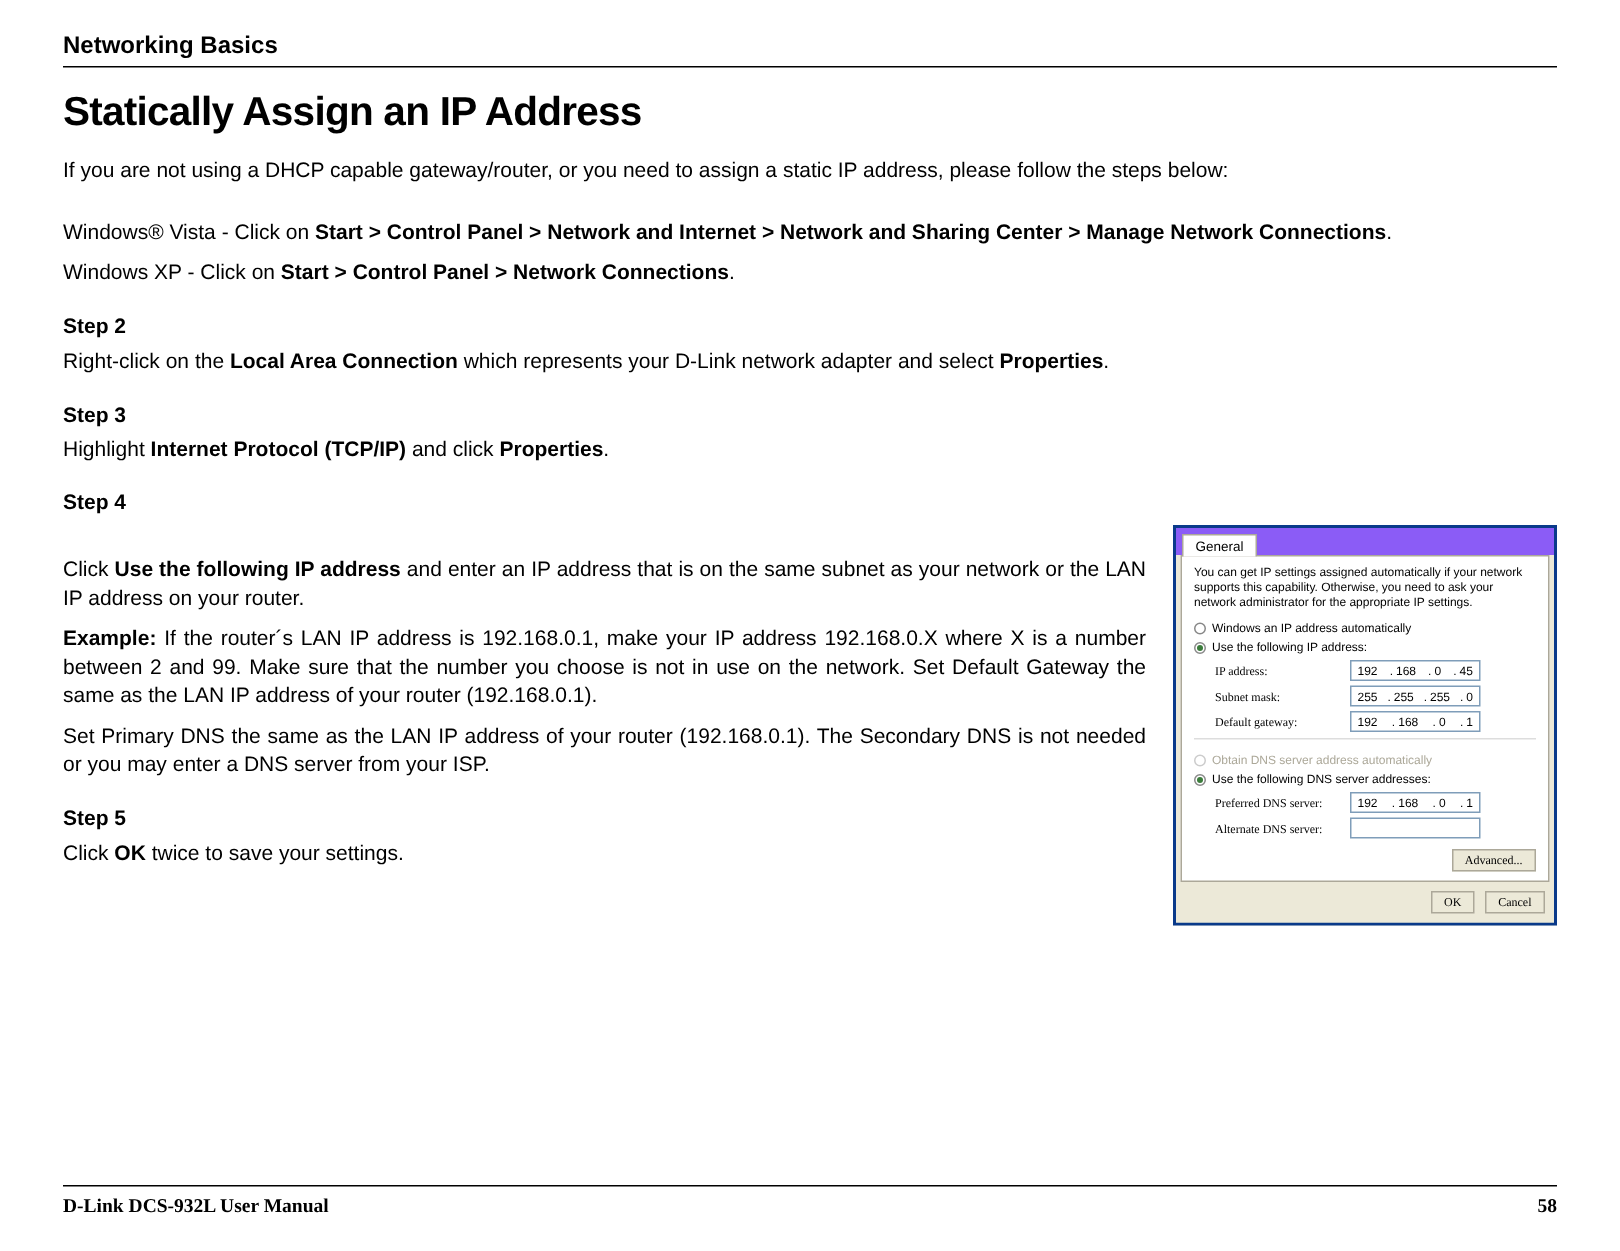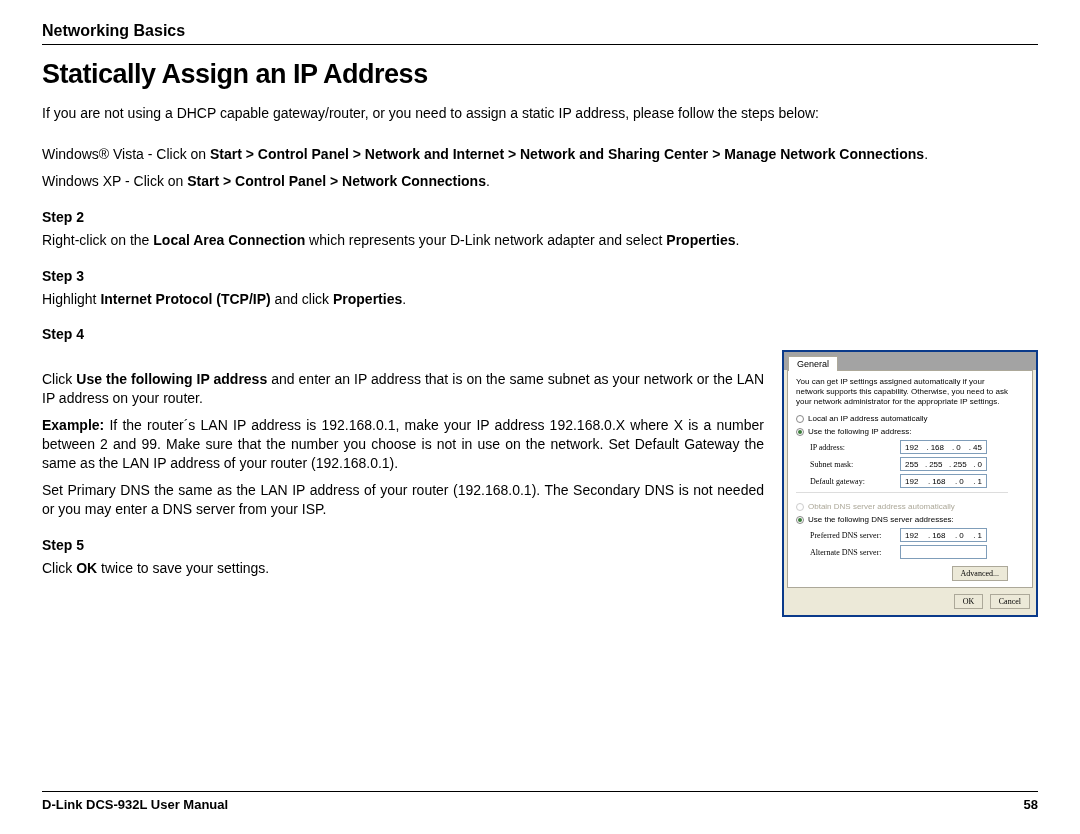--- a/index.html
+++ b/index.html
@@ -11,38 +11,38 @@
   .step-head { font-size: 14px; font-weight: 700; margin-bottom: 6px; }
   .step-body { font-size: 14px; line-height: 1.35; margin-bottom: 18px; }
   .step-body.tight { margin-bottom: 8px; }
   .b { font-weight: 700; }
   .step4-wrap { display: flex; align-items: center; gap: 18px; }
   .step4-text { flex: 1; text-align: justify; }
   .dialog { width: 256px; border: 2px solid #0a3a8a; font-family: Tahoma, Arial, sans-serif; font-size: 9px; background: #ece9d8; margin-top: 2px; }
   .dlg-title { background: linear-gradient(to bottom, #2a6ed0, #0a3a8a); color: #fff; display: flex; align-items: center; height: 19px; padding: 0 4px; font-weight: 700; position: relative; }
   .dlg-x { position: absolute; right: 2px; top: 2px; width: 15px; height: 15px; background: #e25340; border: 1px solid #fff; color: #fff; text-align: center; line-height: 13px; font-size: 10px; font-family: Arial; }
   .dlg-q { position: absolute; right: 20px; top: 2px; width: 15px; height: 15px; background: #2a6ed0; border: 1px solid #fff; color: #fff; text-align: center; line-height: 13px; font-size: 10px; }
-  .tab { background: #a3a3a3; padding: 3px 0 0 4px; }
+  .tab { background: #8b5cf6; padding: 3px 0 0 4px; }
   .tab-inner { display: inline-block; background: #fff; border: 1px solid #aca899; border-bottom: none; padding: 2px 8px 2px 8px; font-size: 9px; position: relative; top: 1px; }
-  .panel { background: #fff; border: 1px solid #aca899; margin: 0 3px 0 3px; padding: 6px 24px 6px 8px; }
+  .panel { background: #fff; border: 1px solid #aca899; margin: 0 3px 0 3px; padding: 6px 8px 6px 8px; }
   .desc { font-size: 8px; line-height: 1.2; margin-bottom: 8px; }
   .radio-row, .cb-row { display: flex; align-items: center; gap: 4px; font-size: 8px; margin-bottom: 4px; }
   .r-circle { width: 8px; height: 8px; border: 1px solid #888; border-radius: 50%; display: inline-block; position: relative; }
   .r-circle.sel::after { content: ""; position: absolute; width: 4px; height: 4px; background: #3b7c3b; border-radius: 50%; left: 1px; top: 1px; }
   .r-circle.dis { border-color: #ccc; }
   .field-row { display: flex; align-items: center; font-size: 8px; margin-bottom: 3px; padding-left: 14px; }
   .field-label { width: 90px; font-family: Liberation Serif, serif; }
   .ip-box { border: 1px solid #7f9db9; background: #fff; height: 14px; width: 87px; display: flex; align-items: center; justify-content: space-between; padding: 0 4px; font-size: 8px; }
   .ip-box span + span::before { content: "."; margin: 0 2px; color: #000; }
   .ip-box.empty span { visibility: hidden; }
   .gray-text { color: #aca899; }
   .btn-row { text-align: right; padding: 4px 0 0 0; }
   .btn { background: #ece9d8; border: 1px solid #aca899; font-size: 8px; padding: 2px 8px; margin-left: 4px; font-family: Tahoma; }
   .bottom-btns { text-align: right; padding: 6px 6px 6px 0; background: #ece9d8; }
-  .footer { position: absolute; bottom: 22px; left: 42px; right: 42px; border-top: 1.5px solid #000; padding-top: 5px; display: flex; justify-content: space-between; font-size: 13px; font-weight: 700; }
+  .footer { position: absolute; bottom: 22px; left: 42px; right: 42px; border-top: 1.5px solid #000; padding-top: 5px; display: flex; justify-content: space-between; font-size: 13px; font-weight: 700; font-family: Liberation Serif, serif; }
   .divider-gap { height: 6px; border-top: 1px solid #ddd; margin: 4px 0 4px 0; }
 </style>
 </head>
 <body>
 
 <div class="page">
   <div class="header">Networking Basics</div>
   <div class="title">Statically Assign an IP Address</div>
   <div class="intro">If you are not using a DHCP capable gateway/router, or you need to assign a static IP address, please follow the steps below:</div>
 
@@ -81,21 +81,21 @@
     </div>
 
     <div class="dialog">
       <div class="tab">
         <div class="tab-inner">General</div>
       </div>
       <div class="panel">
         <div class="desc">You can get IP settings assigned automatically if your network supports this capability. Otherwise, you need to ask your network administrator for the appropriate IP settings.</div>
         <div class="radio-row">
             <span class="r-circle"></span>
-            <span>Local an IP address automatically</span>
+            <span>Windows an IP address automatically</span>
           </div>
         <div class="radio-row">
             <span class="r-circle sel"></span>
             <span>Use the following IP address:</span>
           </div>
         <div class="field-row">
           <div class="field-label">IP address:</div>
           <div class="ip-box">
               <span>192</span>
               <span>168</span>

